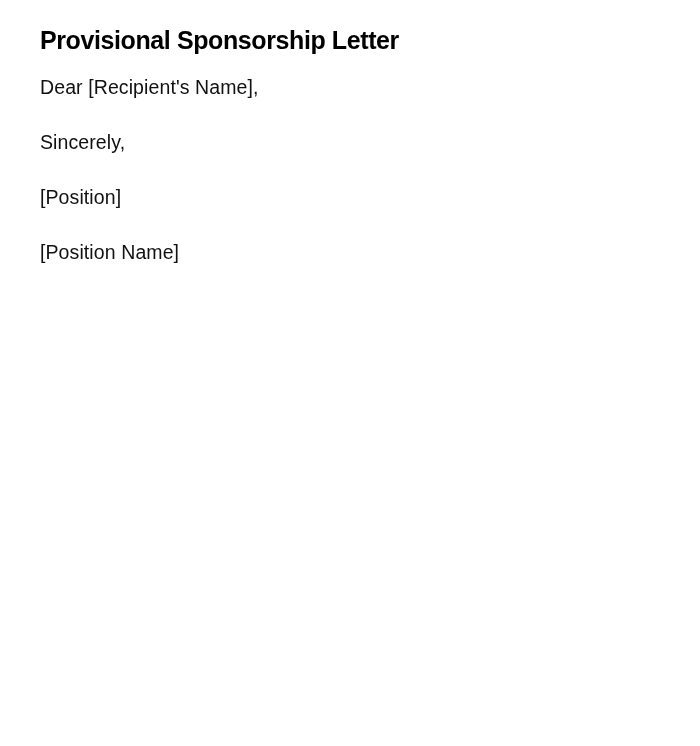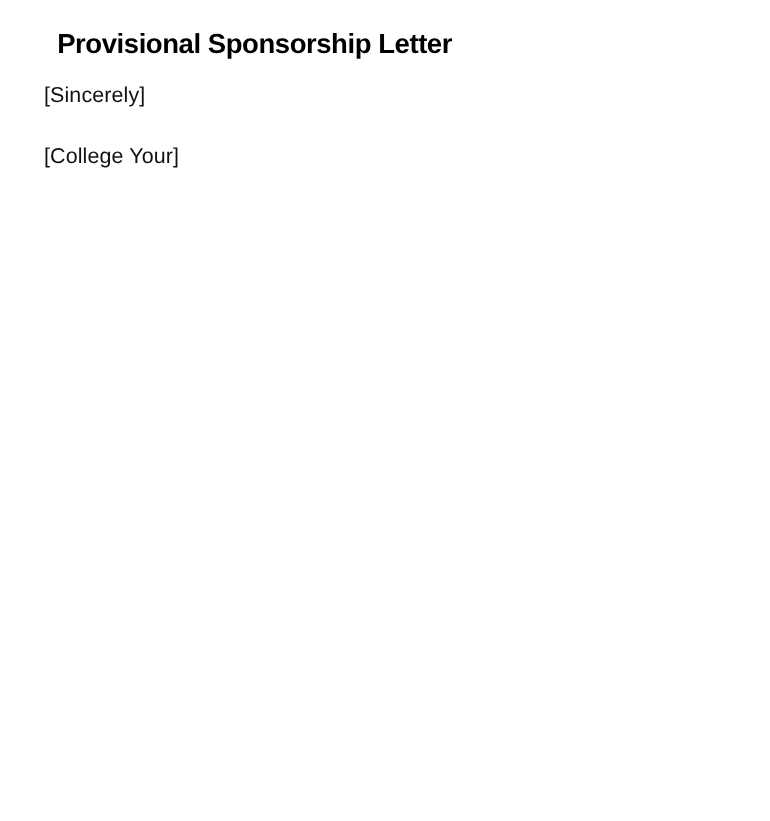--- a/index.html
+++ b/index.html
@@ -5,32 +5,34 @@
   html, body { margin: 0; padding: 0; background: #ffffff; }
   body { width: 700px; height: 746px; overflow: hidden; }
   .page {
     padding: 22px 40px 0 40px;
     color: #111111;
     font-family: "Liberation Sans", sans-serif;
   }
   h1 {
     font-size: 25px;
     font-weight: bold;
-    margin: 0 0 12px 12px;
+    margin: 0 0 12px 0;
     line-height: 36px;
     letter-spacing: -0.4px;
     color: #000000;
   }
   p {
     font-size: 19.5px;
     line-height: 35.3px;
     margin: 0 0 19.8px 0;
     letter-spacing: 0.1px;
   }
 </style>
 </head>
 <body>
 
 <div class="page">
   <h1>Provisional Sponsorship Letter</h1>
-  <p>[Sincerely]</p>
-  <p>[College Your]</p>
+  <p>Dear [Recipient's Name],</p>
+  <p>Sincerely,</p>
+  <p>[Position]</p>
+  <p>[Position Name]</p>
 </div>
 
 </body></html>

